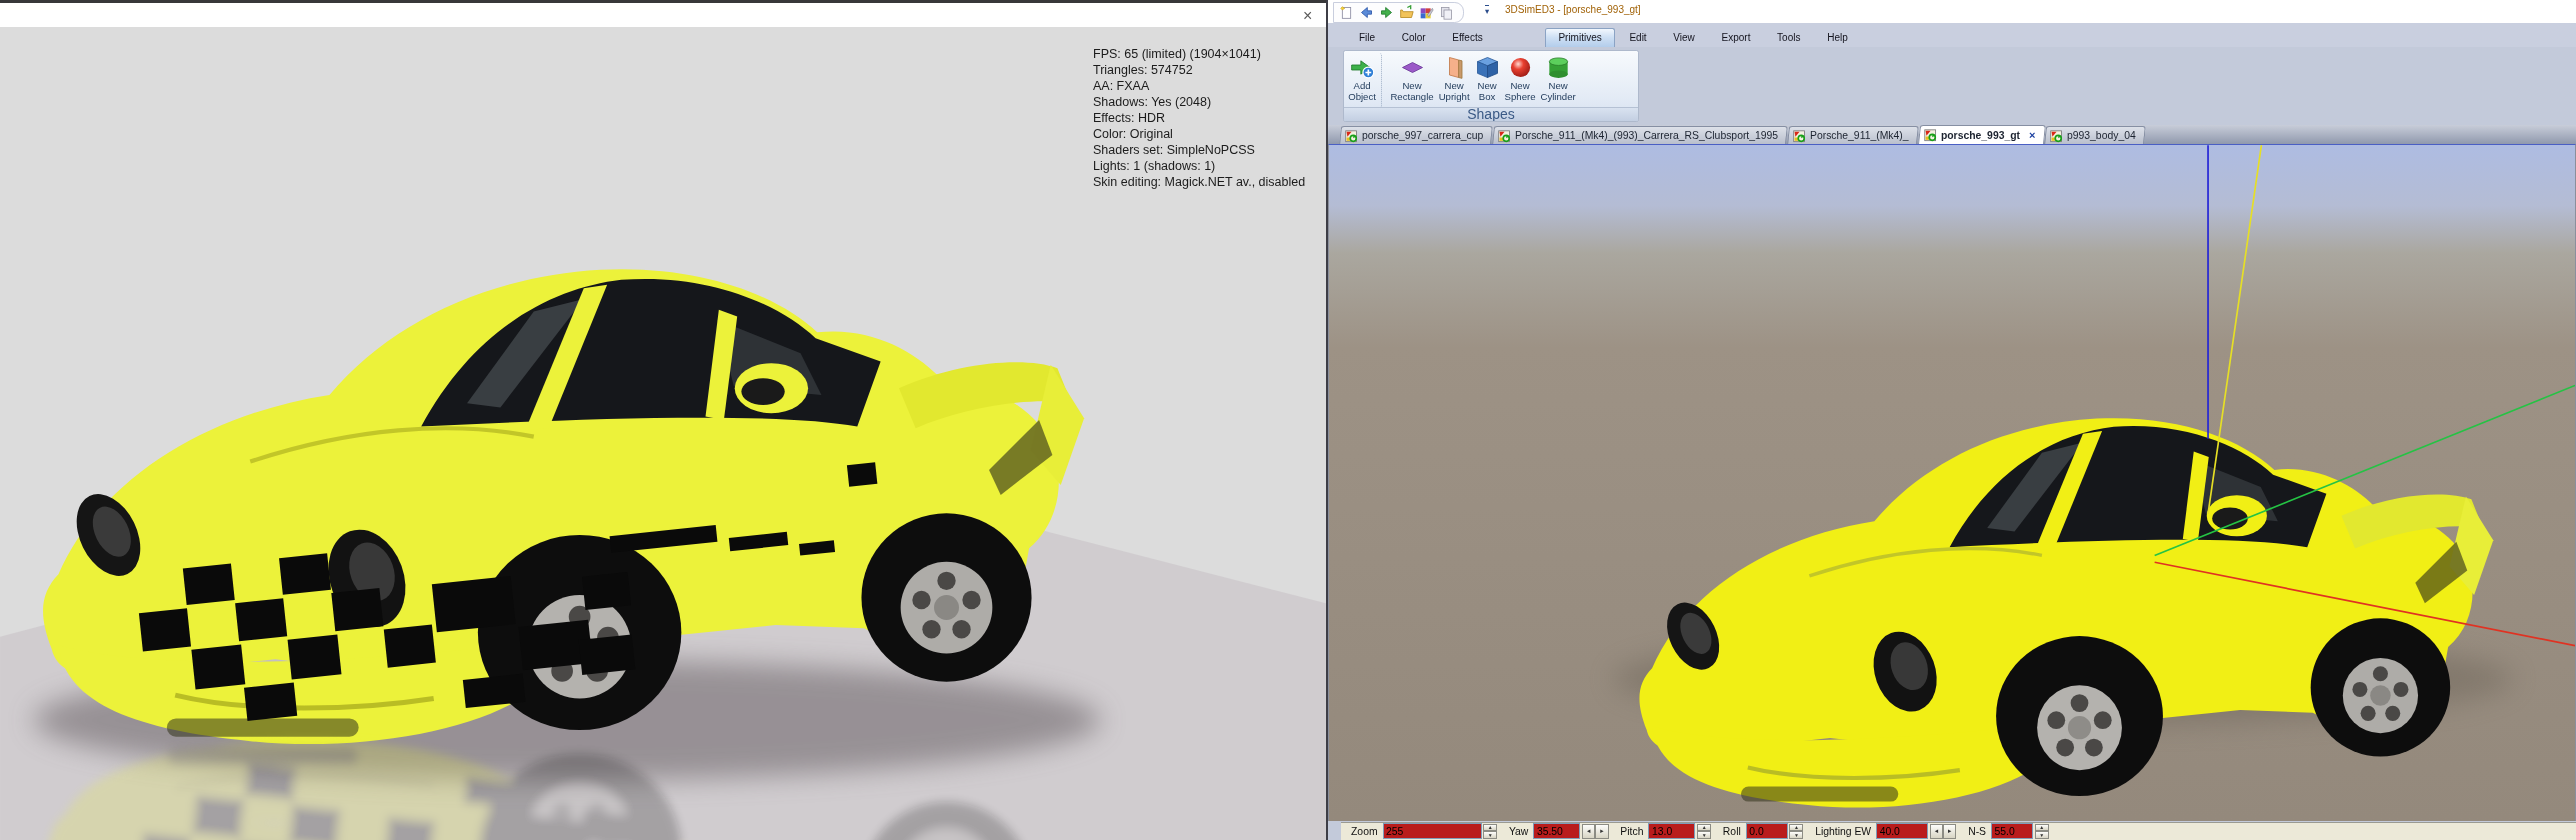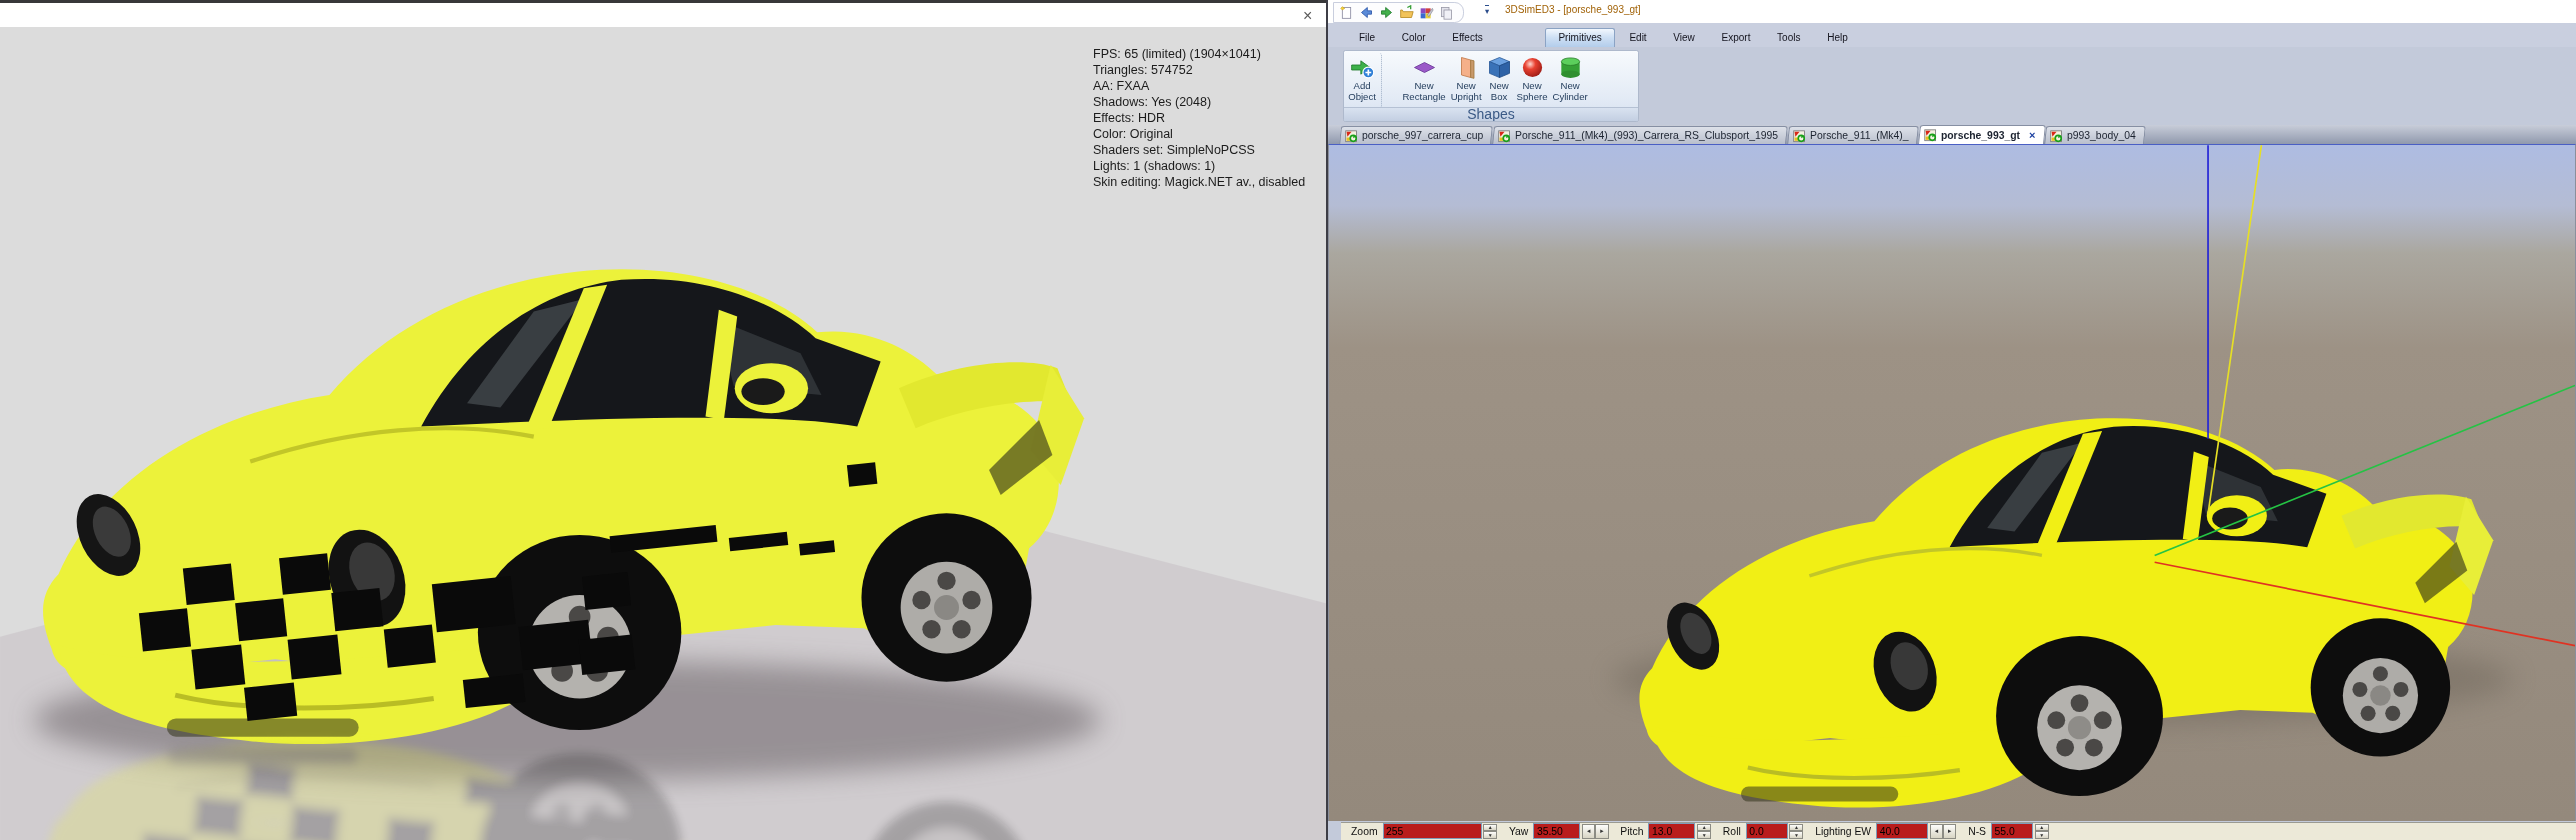--- a/index.html
+++ b/index.html
@@ -31,21 +31,21 @@
   .menu-item.active{background:linear-gradient(#f2f7fd,#cfe0f4 45%,#b3cdeb);border:0.8px solid #8ba3c4;border-bottom:none;
                     border-radius:2.5px 2.5px 0 0;margin-left:48px;}
 
   .rw-ribbon{position:absolute;left:0;top:47px;width:100%;height:78px;background:var(--ribbon-bg,#c3cada);
              border-bottom:0.8px solid #97a0b4;}
   .shapes-group{position:absolute;left:15px;top:3.3px;width:294px;height:70px;
                 background:linear-gradient(#f7fafd,#e2eaf5 70%,#d5e0ef);
                 border:0.8px solid #aeb9cc;border-radius:2.5px;overflow:hidden;}
   .shapes-buttons{position:absolute;left:0;top:0;width:100%;height:57px;display:flex;align-items:stretch;padding:1.7px 1.7px 0 1.7px;box-sizing:border-box;}
   .ribbon-btn{display:flex;flex-direction:column;align-items:center;justify-content:flex-start;padding:1.7px 2.5px 0 2.5px;border-radius:2.5px;}
-  .ribbon-btn:first-child{border-right:0.8px dotted #9fb0c6;padding-right:5px;margin-right:18px;}
+  .ribbon-btn:first-child{border-right:0.8px dotted #9fb0c6;padding-right:5px;margin-right:6px;}
   .rb-icon{width:25px;height:25px;flex:0 0 25px;}
   .rb-label{font-size:9.6px;line-height:11px;color:#1e3858;text-align:center;white-space:pre-line;margin-top:0.8px;}
   .group-caption{position:absolute;left:0;bottom:0;width:100%;height:13.3px;
                  background:linear-gradient(#d9e2f0,#c3cfe2);border-top:0.8px solid #b5c1d4;
                  font-size:14px;color:#3b5a86;text-align:center;line-height:12.5px;}
 
   .rw-tabstrip{position:absolute;left:0;top:125px;width:100%;height:19px;
                background:linear-gradient(#c8cdd9,#9099ad);display:flex;align-items:flex-end;padding-left:11.7px;box-sizing:border-box;}
   .tab{display:flex;align-items:center;gap:4.2px;height:17.5px;padding:0 8.3px 0 4.2px;margin-right:0.8px;
        background:linear-gradient(#dde1e9,#b7bdcb);border:0.8px solid #868fa3;border-bottom:none;

